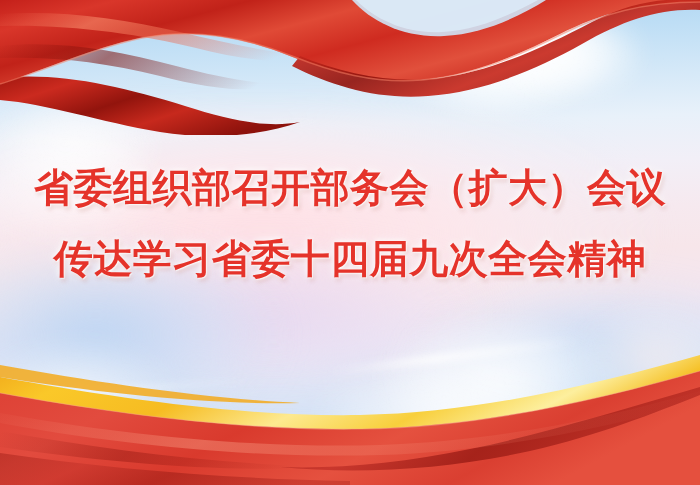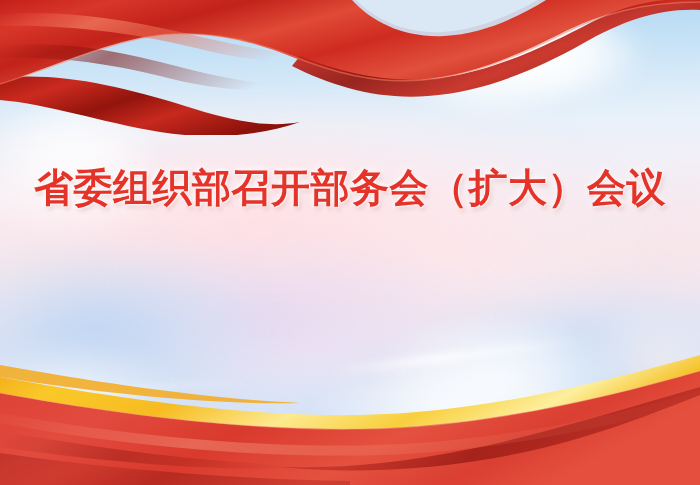--- a/index.html
+++ b/index.html
@@ -241,20 +241,21 @@
              C660,8 624,20 582,44 C534,71 482,92 428,96
              C378,100 332,86 292,66 Z" fill="url(#rb2)" opacity=".92"></path>
 
     <path d="M0,84 C46,70 94,48 142,38 C192,28 242,36 292,56
              C332,72 374,84 422,80 C472,76 518,56 562,34
              C602,14 642,2 700,2" fill="none" stroke="#f4836a" stroke-width="1.4" opacity=".55"></path>
   </svg>
 
   <div class="title-wrap">
     <span class="t-line">省委组织部召开部务会（扩大）会议</span>
+    <span class="t-line">传达学习省委十四届九次全会精神</span>
   </div>
 
   <svg class="wave-bot" viewBox="0 0 700 150" preserveAspectRatio="none">
     <defs>
       <linearGradient id="gw1" x1="0" y1="0" x2="1" y2="0.2">
         <stop offset="0%" stop-color="#f0a518"></stop>
         <stop offset="16%" stop-color="#fac829"></stop>
         <stop offset="36%" stop-color="#f6bc22"></stop>
         <stop offset="55%" stop-color="#fde98f"></stop>
         <stop offset="72%" stop-color="#f8cf3c"></stop>

